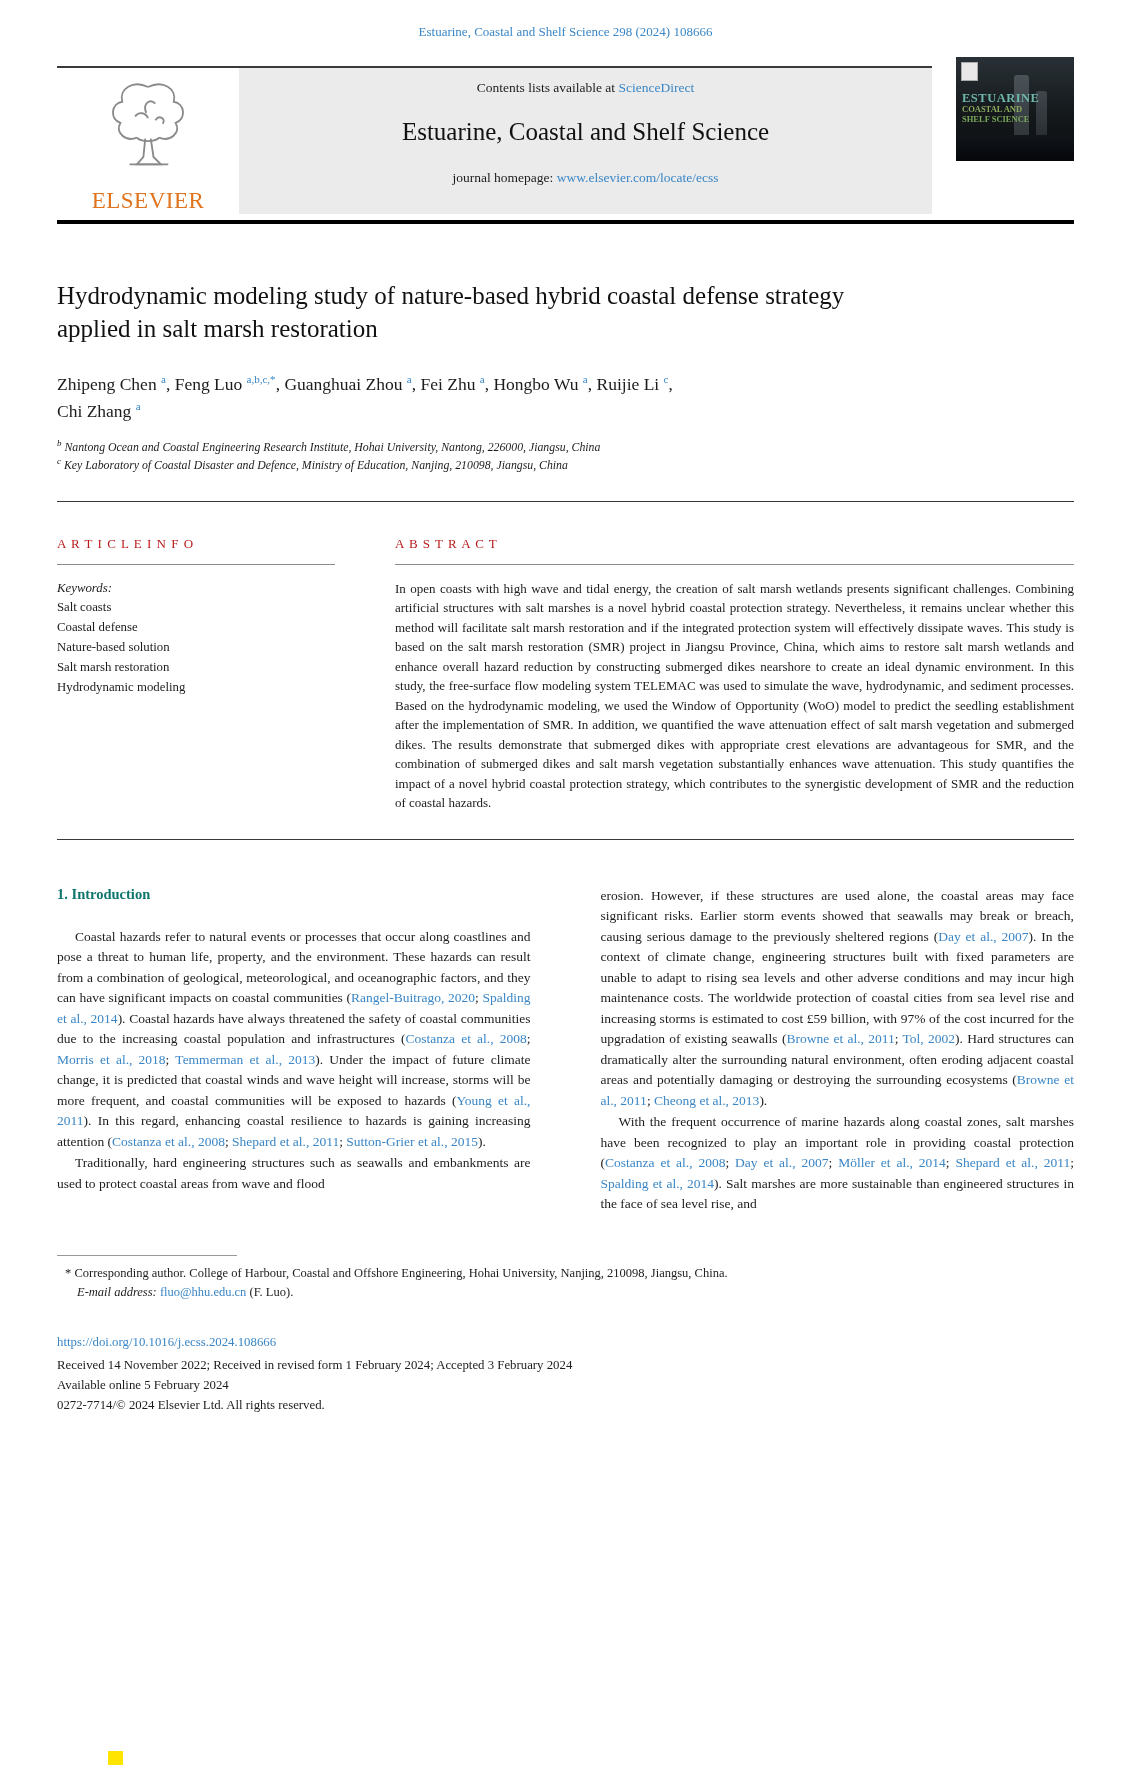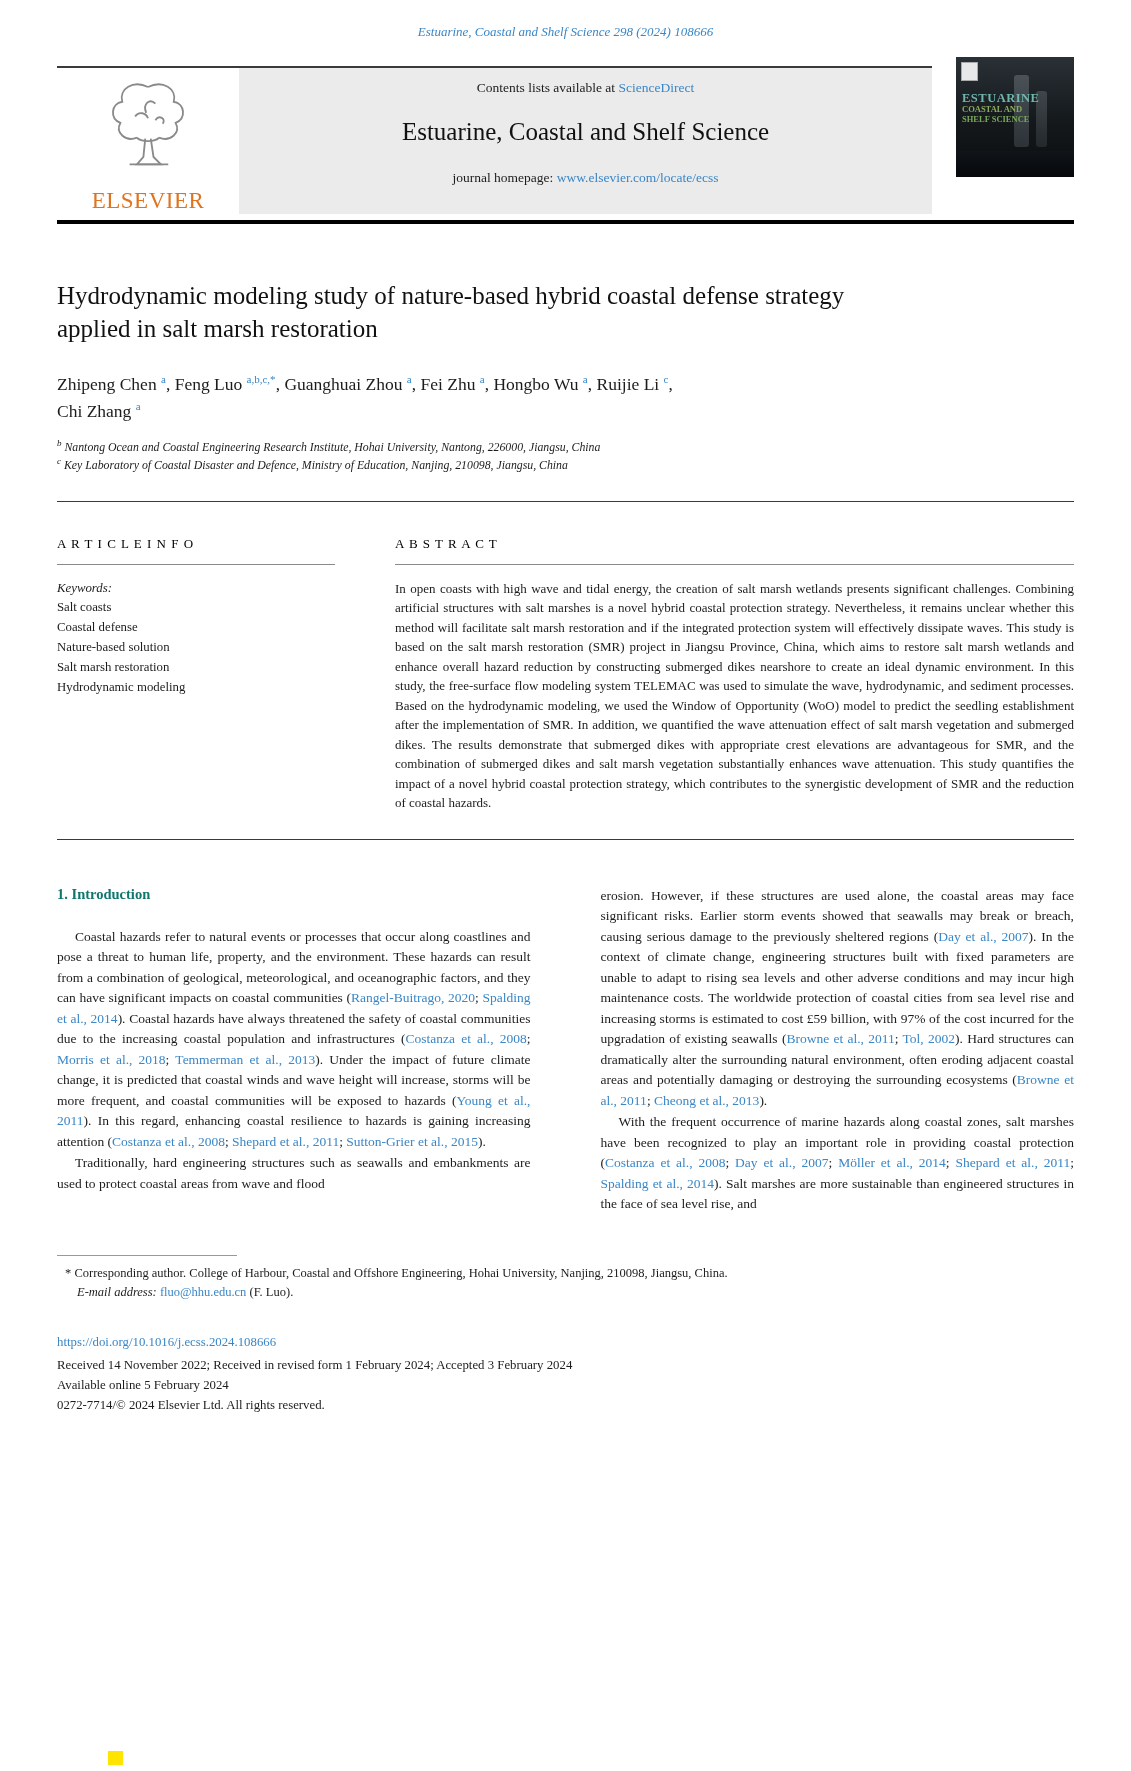--- a/index.html
+++ b/index.html
@@ -12,33 +12,33 @@
     width:1131px; height:1771px; position:relative; margin:0 auto;
     background:#fff; color:var(--ink);
     font-family:"Liberation Serif", serif;
     overflow:hidden;
   }
   .content{padding:0 57px;}
   .link{color:var(--link); text-decoration:none; cursor:pointer;}
   .ital{font-style:italic;}
 
   
-  .top-cite{ text-align:center; padding-top:24px; font-size:13px; color:var(--link);font-style:italic;}
+  .top-cite{ text-align:center; padding-top:24px; font-size:13px; color:var(--link);}
 
   
   .masthead{position:relative; margin-top:26px; padding-right:142px;}
   .masthead-inner{border-top:2px solid #3a3a3a; display:flex; min-height:128px;}
   .logo-block{width:182px; background:#fff; text-align:center; padding-top:8px;}
   .logo-word{color:var(--orange); font-size:23px; letter-spacing:0.5px; margin-top:16px;}
   .gray-box{flex:1; background:#ebebeb; text-align:center; padding:12px 8px 12px;}
   .contents-line{font-size:13.5px;}
   .journal-title{font-size:25px; margin:22px 0 24px; color:#111;}
   .homepage-line{font-size:13.5px;}
   .cover{
-    position:absolute; top:-9px; right:0; width:118px; height:120px;
+    position:absolute; top:-9px; right:0; width:118px; height:104px;
     background:linear-gradient(180deg,#2a3136 0%, #1d2327 30%, #14181b 55%, #0b0e10 100%);
     overflow:hidden;
   }
   .cover .stone1{position:absolute; left:58px; top:18px; width:15px; height:72px; background:linear-gradient(180deg,#4a5258,#2c3236); border-radius:3px;}
   .cover .stone2{position:absolute; left:80px; top:34px; width:11px; height:56px; background:linear-gradient(180deg,#3f464b,#23282c); border-radius:3px;}
   .cover .water{position:absolute; left:0; bottom:0; width:100%; height:26px; background:linear-gradient(180deg,#11151a,#05070a);}
   .cover-badge{position:absolute; left:5px; top:5px; width:15px; height:17px; background:#e8e8e8; border:1px solid #aaa; font-size:9px; line-height:16px; text-align:center; color:#555;}
   .cover-text{position:absolute; left:6px; top:34px; line-height:1.15; text-align:left;}
   .cover-line1{color:#6fb7ac; font-size:12.5px; font-weight:bold; letter-spacing:0.5px;}
   .cover-line2{color:#8cab5e; font-size:8.5px; font-weight:bold;}
@@ -51,21 +51,21 @@
   .authors sup{color:var(--link); font-size:11px;}
   .affiliations{margin-top:14px; font-size:11.8px; font-style:italic; line-height:1.5;}
   .affiliations sup{font-size:9px; font-style:italic;}
 
   
   .info-abs{
     margin-top:26px; border-top:1.5px solid #3a3a3a; border-bottom:1.5px solid #3a3a3a;
     display:grid; grid-template-columns:278px 1fr; column-gap:60px;
     padding:34px 0 26px;
   }
-  .col-heading{font-size:13px; letter-spacing:1px; color:#000000;}
+  .col-heading{font-size:13px; letter-spacing:1px; color:#b91c1c;}
   .heading-rule{border:none; border-top:1px solid #8a8a8a; margin:12px 0 14px;}
   .keywords{font-size:12.8px; line-height:1.55;}
   .keywords .kw-label{font-style:italic;}
   .abstract-text{font-size:13px; line-height:1.5; text-align:justify;}
 
   
   .intro{margin-top:46px; display:grid; grid-template-columns:1fr 1fr; column-gap:70px;}
   .intro h2{font-size:14.5px; margin:0 0 24px; color:#0f766e;}
   .intro p{font-size:13.5px; line-height:1.52; text-align:justify; margin:0; text-indent:18px;}
   .intro p.no-indent{text-indent:0;}

